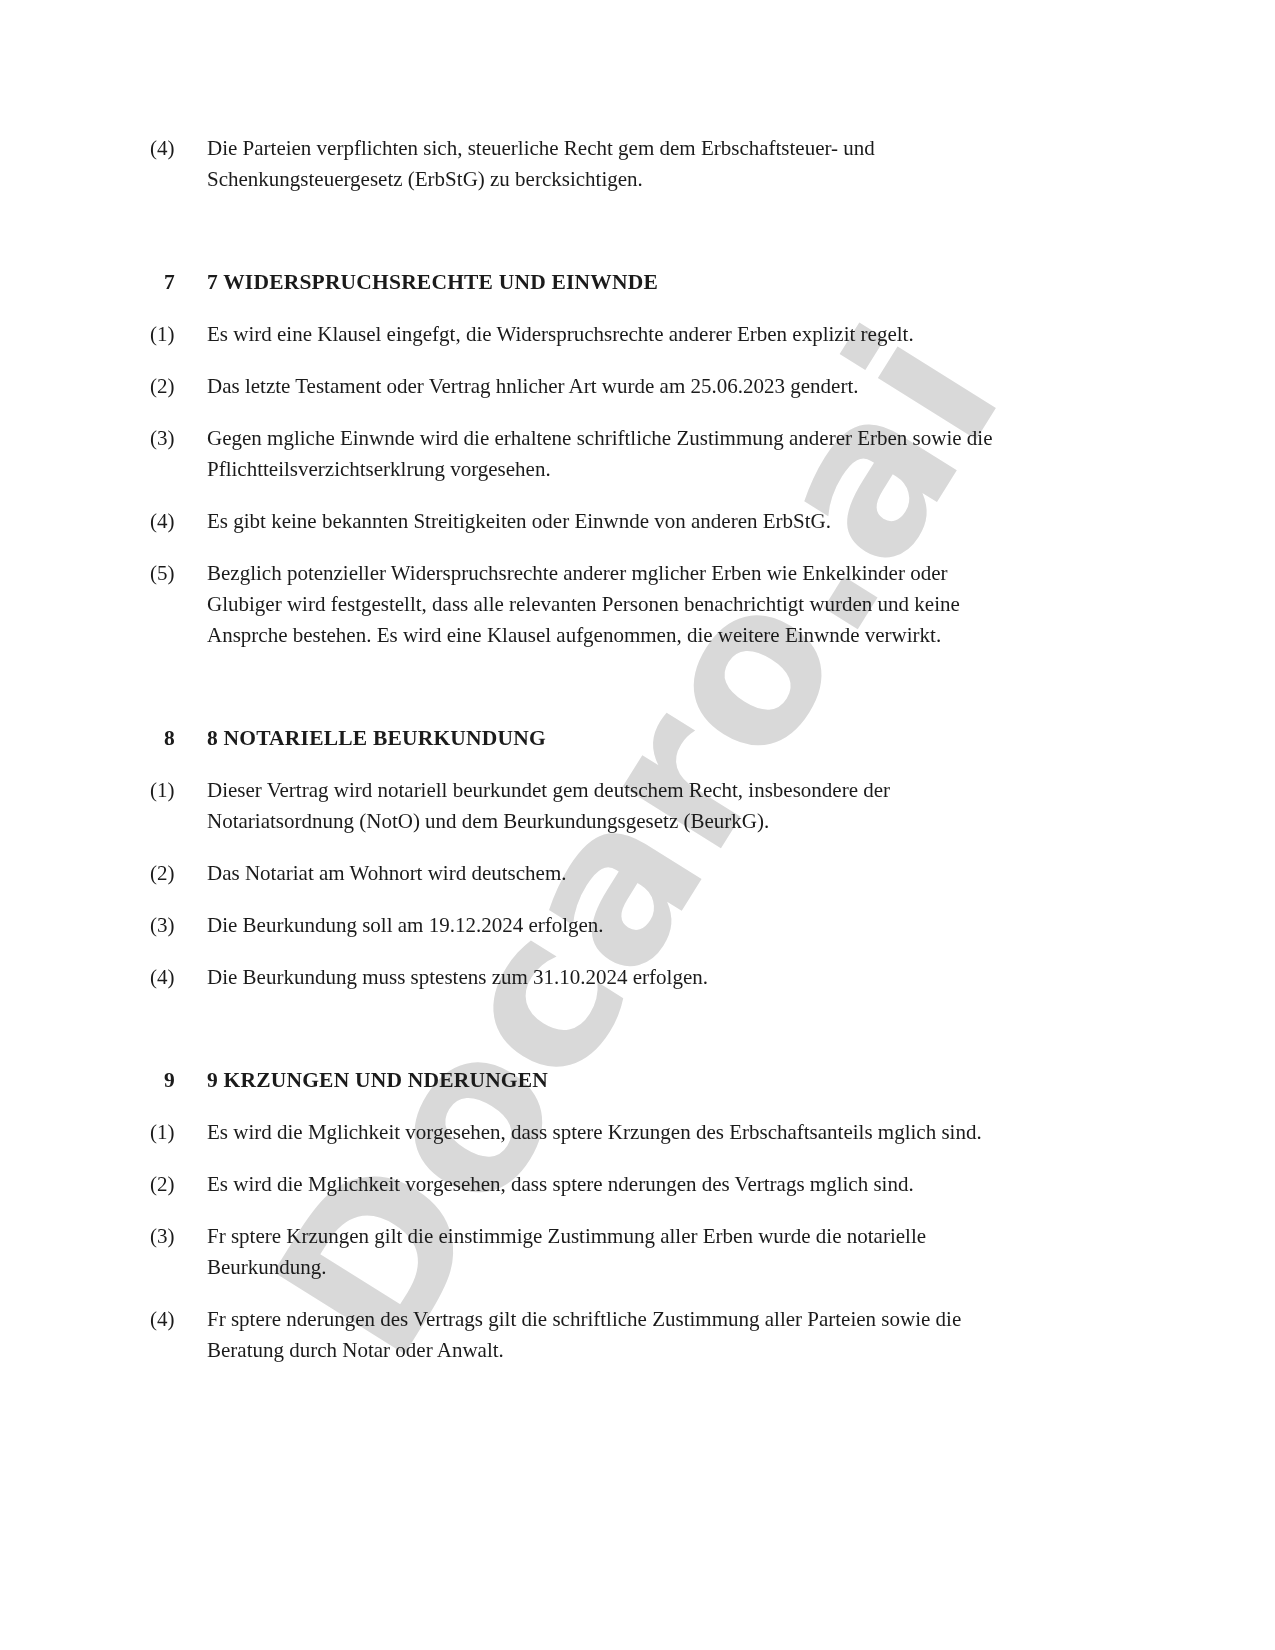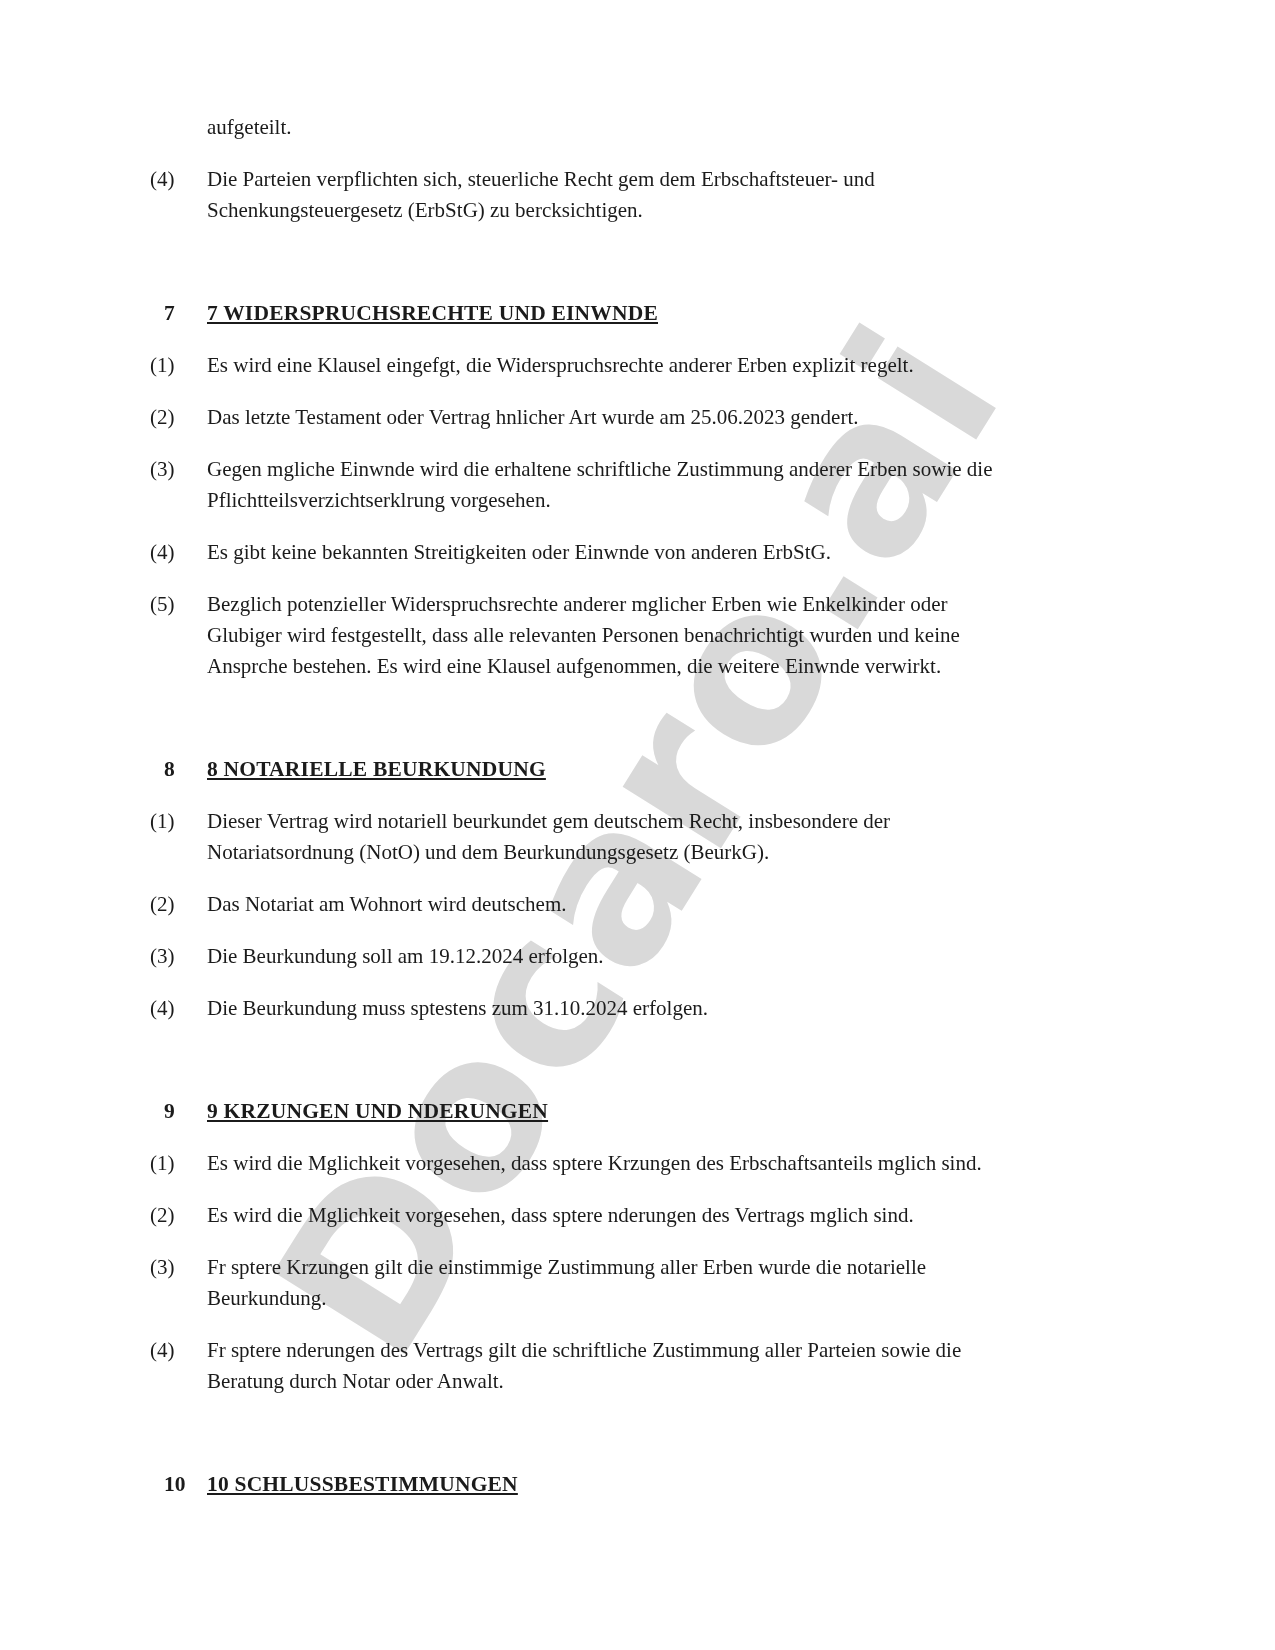--- a/index.html
+++ b/index.html
@@ -63,33 +63,31 @@
   }
   .heading .hnum {
     flex: 0 0 57px;
     width: 57px;
     box-sizing: border-box;
     padding-left: 14px;
   }
   .heading .htitle {
     flex: 1;
     letter-spacing: 0.2px;
-    text-decoration: underline;
   }
 </style>
 </head>
 <body>
 
 <div class="page">
 
   <div class="watermark">Docaro.ai</div>
 
   <main class="content">
 
-    <div class="cont-line">aufgeteilt.</div>
 
     <div class="item">
       <span class="marker">(4)</span>
       <span class="itext">Die Parteien verpflichten sich, steuerliche Recht gem dem Erbschaftsteuer- und
 Schenkungsteuergesetz (ErbStG) zu bercksichtigen.</span>
     </div>
 
     <div class="heading">
       <span class="hnum">7</span>
       <span class="htitle">7 WIDERSPRUCHSRECHTE UND EINWNDE</span>
@@ -159,19 +157,15 @@
       <span class="marker">(3)</span>
       <span class="itext">Fr sptere Krzungen gilt die einstimmige Zustimmung aller Erben wurde die notarielle
 Beurkundung.</span>
     </div>
     <div class="item">
       <span class="marker">(4)</span>
       <span class="itext">Fr sptere nderungen des Vertrags gilt die schriftliche Zustimmung aller Parteien sowie die
 Beratung durch Notar oder Anwalt.</span>
     </div>
 
-    <div class="heading">
-      <span class="hnum">10</span>
-      <span class="htitle">10 SCHLUSSBESTIMMUNGEN</span>
-    </div>
 
   </main>
 </div>
 
 </body></html>

